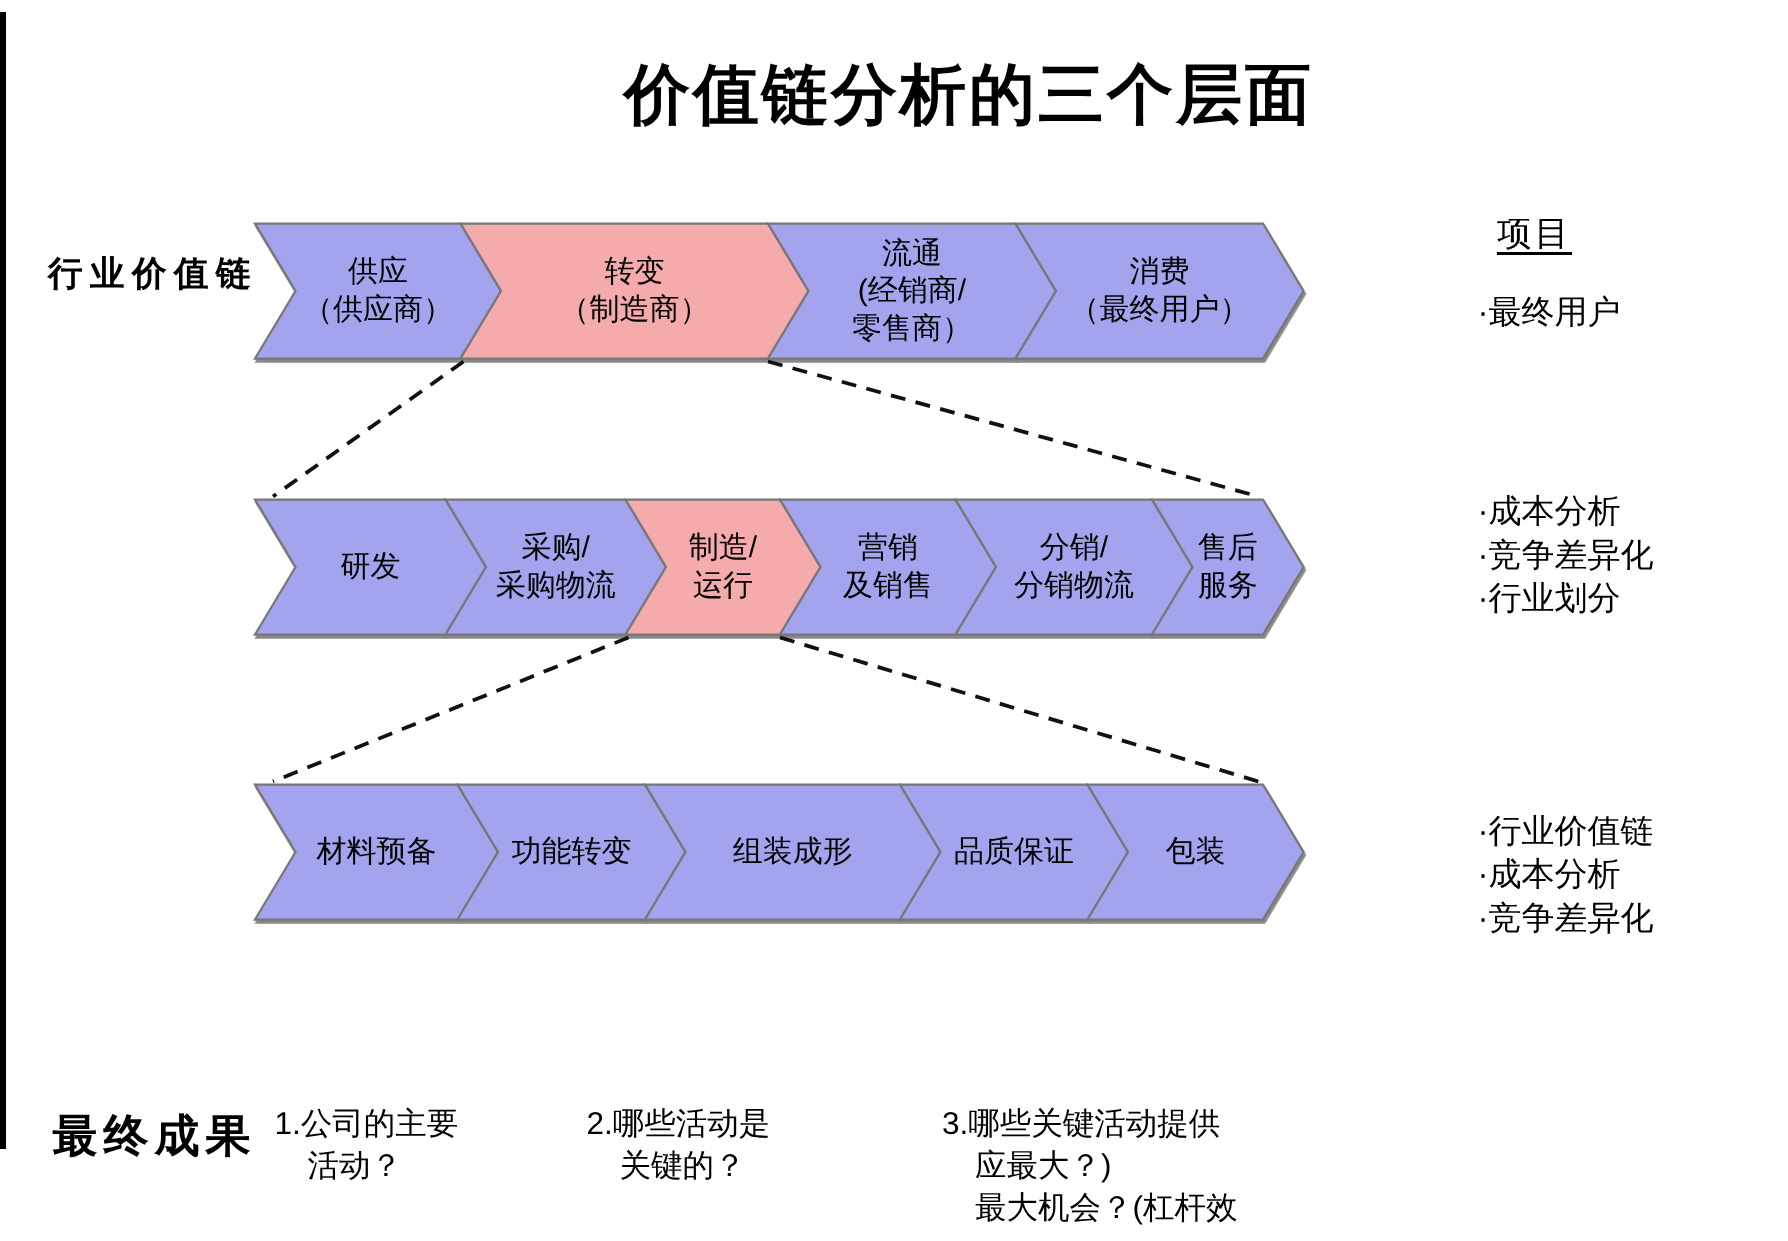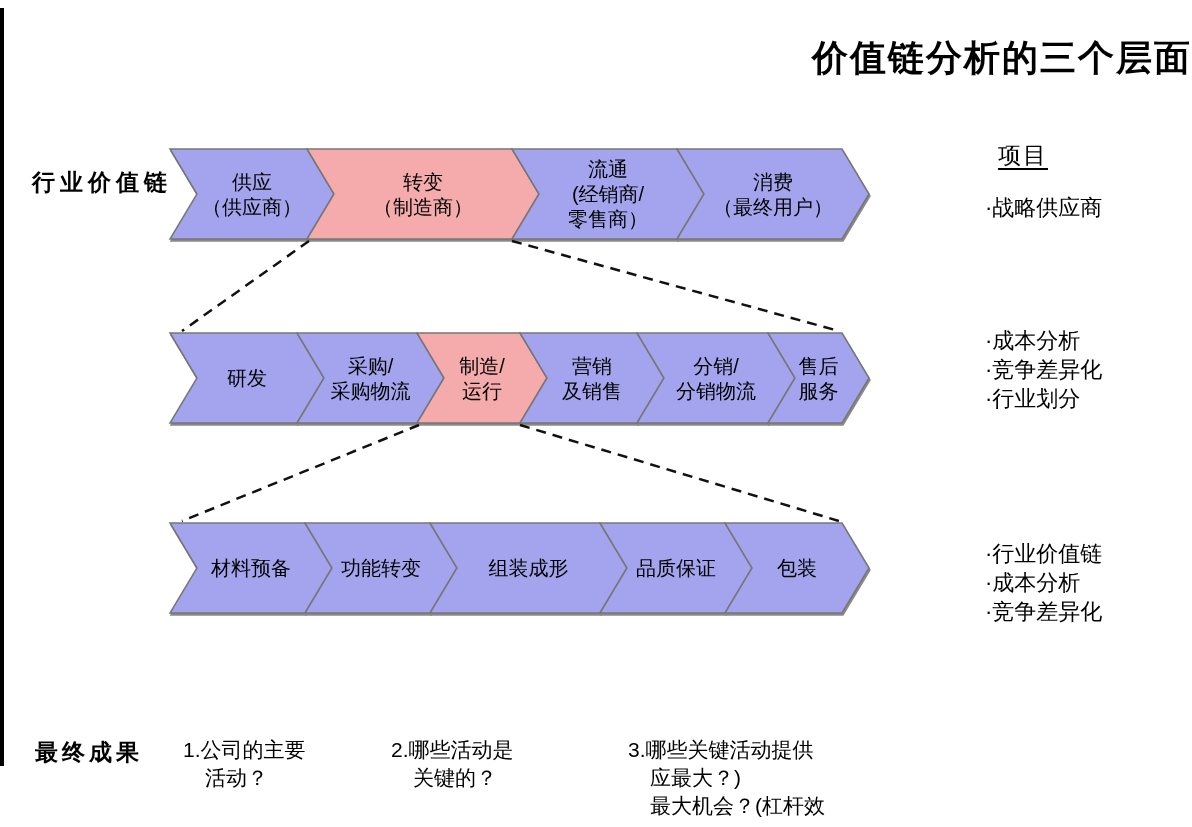--- a/index.html
+++ b/index.html
@@ -9,22 +9,22 @@
     background:#ffffff;
     font-family:"Liberation Sans","DejaVu Sans",sans-serif;
     color:#000;
     overflow:hidden;
   }
   #edge-bar{
     position:absolute;left:0;top:8px;width:4px;height:758px;background:#000;
   }
   #title{
     position:absolute;top:34px;left:100px;right:0;
-    text-align:right;
-    font-size:36px;font-weight:bold;
+    text-align:center;
+    font-size:44px;font-weight:bold;
     letter-spacing:2px;
   }
   .chain-label{
     position:absolute;left:22px;width:160px;
     font-size:23px;font-weight:bold;letter-spacing:5px;white-space:nowrap;text-align:center;
   }
   #label-row1{top:167px;}
   #label-row2{top:363px;}
   #label-row3{top:552px;}
   #diagram-svg{position:absolute;left:0;top:0;}
@@ -38,21 +38,21 @@
   #side-heading{
     position:absolute;left:13px;top:140px;
     font-size:23px;text-decoration:underline;text-underline-offset:5px;letter-spacing:2px;
   }
   .side-group{position:absolute;left:0;font-size:22px;line-height:29px;white-space:nowrap;}
   #side-group-0{top:193px;}
   #side-group-1{top:326px;}
   #side-group-2{top:539px;}
   #footer-label{
     position:absolute;left:35px;top:737px;
-    font-size:23px;font-weight:bold;letter-spacing:4px;
+    font-size:30px;font-weight:bold;letter-spacing:4px;
   }
   .footer-item{
     position:absolute;top:736px;
     font-size:21px;line-height:28px;white-space:nowrap;
   }
   .footer-item div + div{padding-left:22px;}
   #footer-item-0{left:183px;}
   #footer-item-1{left:391px;}
   #footer-item-2{left:628px;}
 </style>
@@ -116,21 +116,21 @@
       </g>
       <line x1="309" y1="241" x2="182" y2="331" stroke="#111111" stroke-width="2.5" stroke-dasharray="10 7"></line>
       <line x1="512" y1="241" x2="839" y2="331" stroke="#111111" stroke-width="2.5" stroke-dasharray="10 7"></line>
       <line x1="419" y1="425" x2="182" y2="521" stroke="#111111" stroke-width="2.5" stroke-dasharray="10 7"></line>
       <line x1="520" y1="425" x2="839" y2="521" stroke="#111111" stroke-width="2.5" stroke-dasharray="10 7"></line>
     </svg>
 
   <div id="side-panel">
     <div id="side-heading">项目</div>
     <div class="side-group" id="side-group-0">
-        <div>·战略供应商</div>
+        <div>·最终用户</div>
       </div>
     <div class="side-group" id="side-group-1">
         <div>·成本分析</div>
         <div>·竞争差异化</div>
         <div>·行业划分</div>
       </div>
     <div class="side-group" id="side-group-2">
         <div>·行业价值链</div>
         <div>·成本分析</div>
         <div>·竞争差异化</div>

